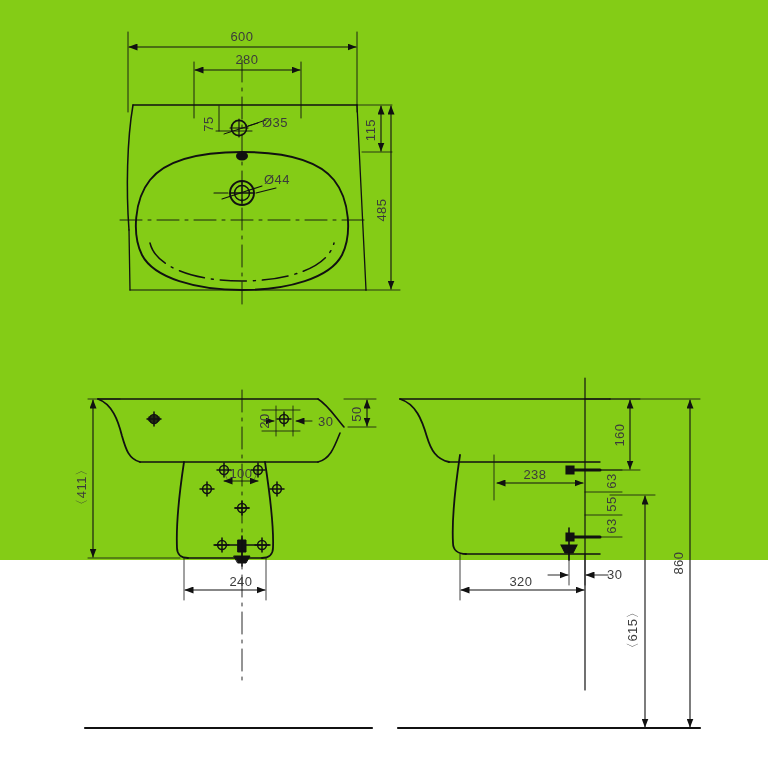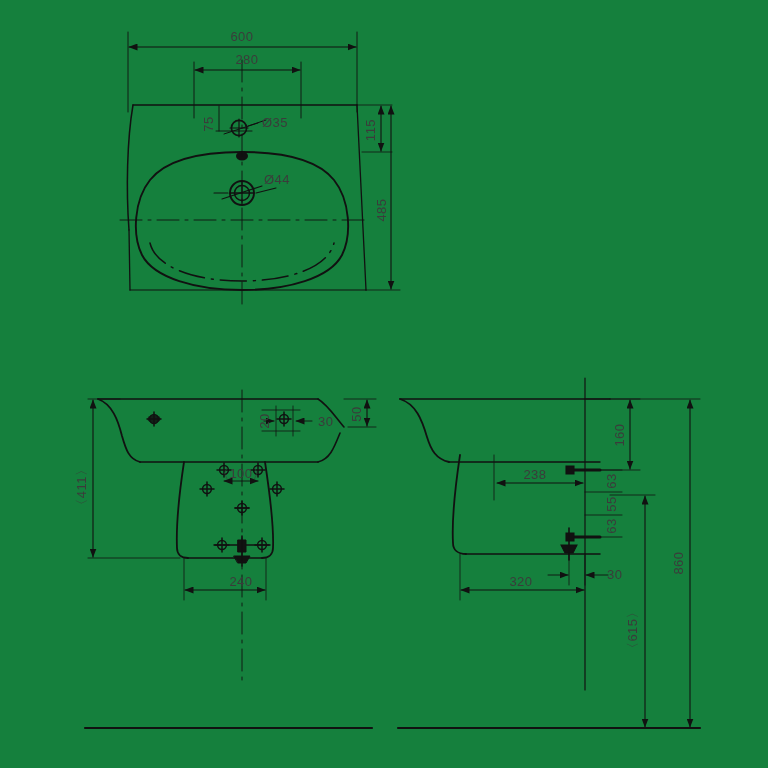--- a/index.html
+++ b/index.html
@@ -1,19 +1,19 @@
 <!DOCTYPE html>
 <html><head>
 <meta charset="utf-8">
 <title>Washbasin Technical Drawing</title>
 <style>
   html,body{margin:0;padding:0;background:#ffffff;}
   body{width:768px;height:768px;overflow:hidden;
        font-family:"Liberation Sans", sans-serif;}
-  #sheet{position:relative;width:768px;height:768px;background:#15803d;}
+  #sheet{position:relative;width:768px;height:560px;background:#84cc16;}
   svg{display:block;}
   text{font-family:"Liberation Sans", sans-serif;fill:#3b3b3b;font-size:13px;letter-spacing:.5px;}
   .dimtxt{fill:#4a4a4a;}
 </style>
 </head>
 <body>
 
 <div id="sheet">
 <svg width="768" height="768" viewBox="0 0 768 768">
   <defs>

